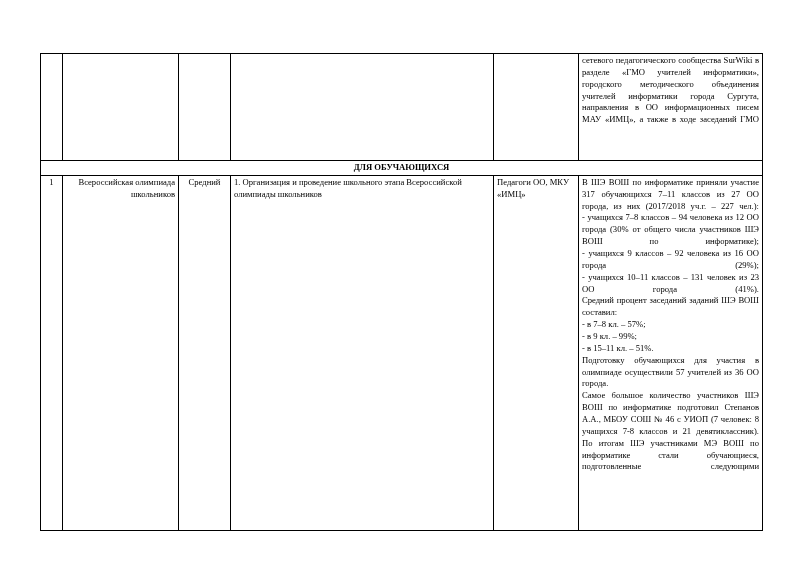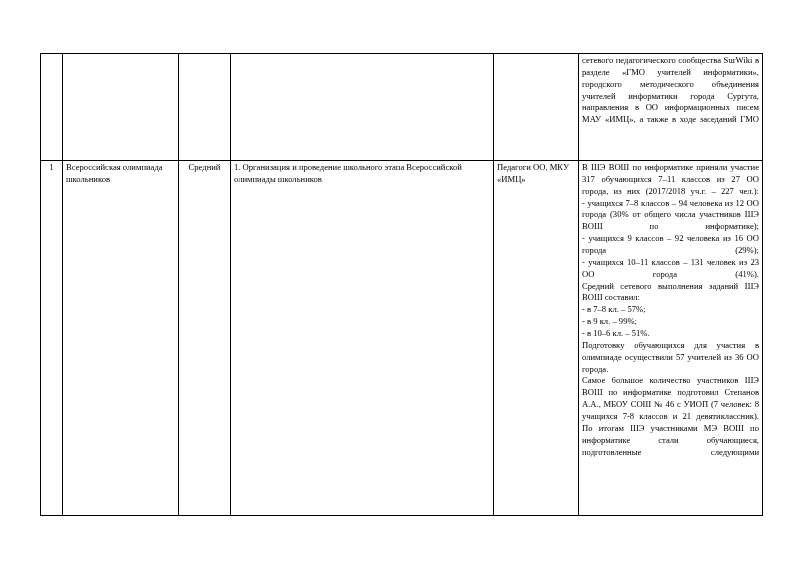--- a/index.html
+++ b/index.html
@@ -46,21 +46,21 @@
   col.c-name   { width: 116px; }
   col.c-date   { width: 52px; }
   col.c-cont   { width: 263px; }
   col.c-resp   { width: 85px; }
   col.c-res    { width: 184px; }
 
   .cell-num {
     text-align: center;
   }
   .cell-name {
-    text-align: left;
+    text-align: right;
   }
   .cell-date {
     text-align: center;
   }
   .cell-content {
     text-align: left;
   }
   .cell-resp {
     text-align: left;
   }
@@ -123,36 +123,39 @@
         <td class="cell-num empty-cell continuation-cell"></td>
         <td class="cell-name empty-cell"></td>
         <td class="cell-date empty-cell"></td>
         <td class="cell-content empty-cell"></td>
         <td class="cell-resp empty-cell"></td>
         <td class="cell-result">
           <p class="force-justify">сетевого педагогического сообщества SurWiki в разделе «ГМО учителей информатики», городского методического объединения учителей информатики города Сургута, направления в ОО информационных писем МАУ «ИМЦ», а также в ходе заседаний ГМО</p>
         </td>
       </tr>
 
+      <tr class="row-section">
+        <td colspan="6">ДЛЯ ОБУЧАЮЩИХСЯ</td>
+      </tr>
 
       <tr>
         <td class="cell-num tall-cell">1</td>
         <td class="cell-name">Всероссийская олимпиада школьников</td>
         <td class="cell-date">Средний</td>
         <td class="cell-content">1. Организация и проведение школьного этапа Всероссийской олимпиады школьников</td>
         <td class="cell-resp">Педагоги ОО, МКУ «ИМЦ»</td>
         <td class="cell-result">
           <p class="force-justify">В ШЭ ВОШ по информатике приняли участие 317 обучающихся 7–11 классов из 27 ОО города, из них (2017/2018 уч.г. – 227 чел.):</p>
           <p class="force-justify">- учащихся 7–8 классов – 94 человека из 12 ОО города (30% от общего числа участников ШЭ ВОШ по информатике);</p>
           <p class="force-justify">- учащихся 9 классов – 92 человека из 16 ОО города (29%);</p>
           <p class="force-justify">- учащихся 10–11 классов – 131 человек из 23 ОО города (41%).</p>
-          <p>Средний сетевого выполнения заданий ШЭ ВОШ составил:</p>
+          <p>Средний процент заседаний заданий ШЭ ВОШ составил:</p>
           <p>- в 7–8 кл. – 57%;</p>
           <p>- в 9 кл. – 99%;</p>
-          <p>- в 10–6 кл. – 51%.</p>
+          <p>- в 15–11 кл. – 51%.</p>
           <p>Подготовку обучающихся для участия в олимпиаде осуществили 57 учителей из 36 ОО города.</p>
           <p class="force-justify">Самое большое количество участников ШЭ ВОШ по информатике подготовил Степанов А.А., МБОУ СОШ № 46 с УИОП (7 человек: 8 учащихся 7-8 классов и 21 девятиклассник).</p>
           <p class="force-justify">По итогам ШЭ участниками МЭ ВОШ по информатике стали обучающиеся, подготовленные следующими</p>
         </td>
       </tr>
 
     </tbody>
   </table>
 
 </div>

